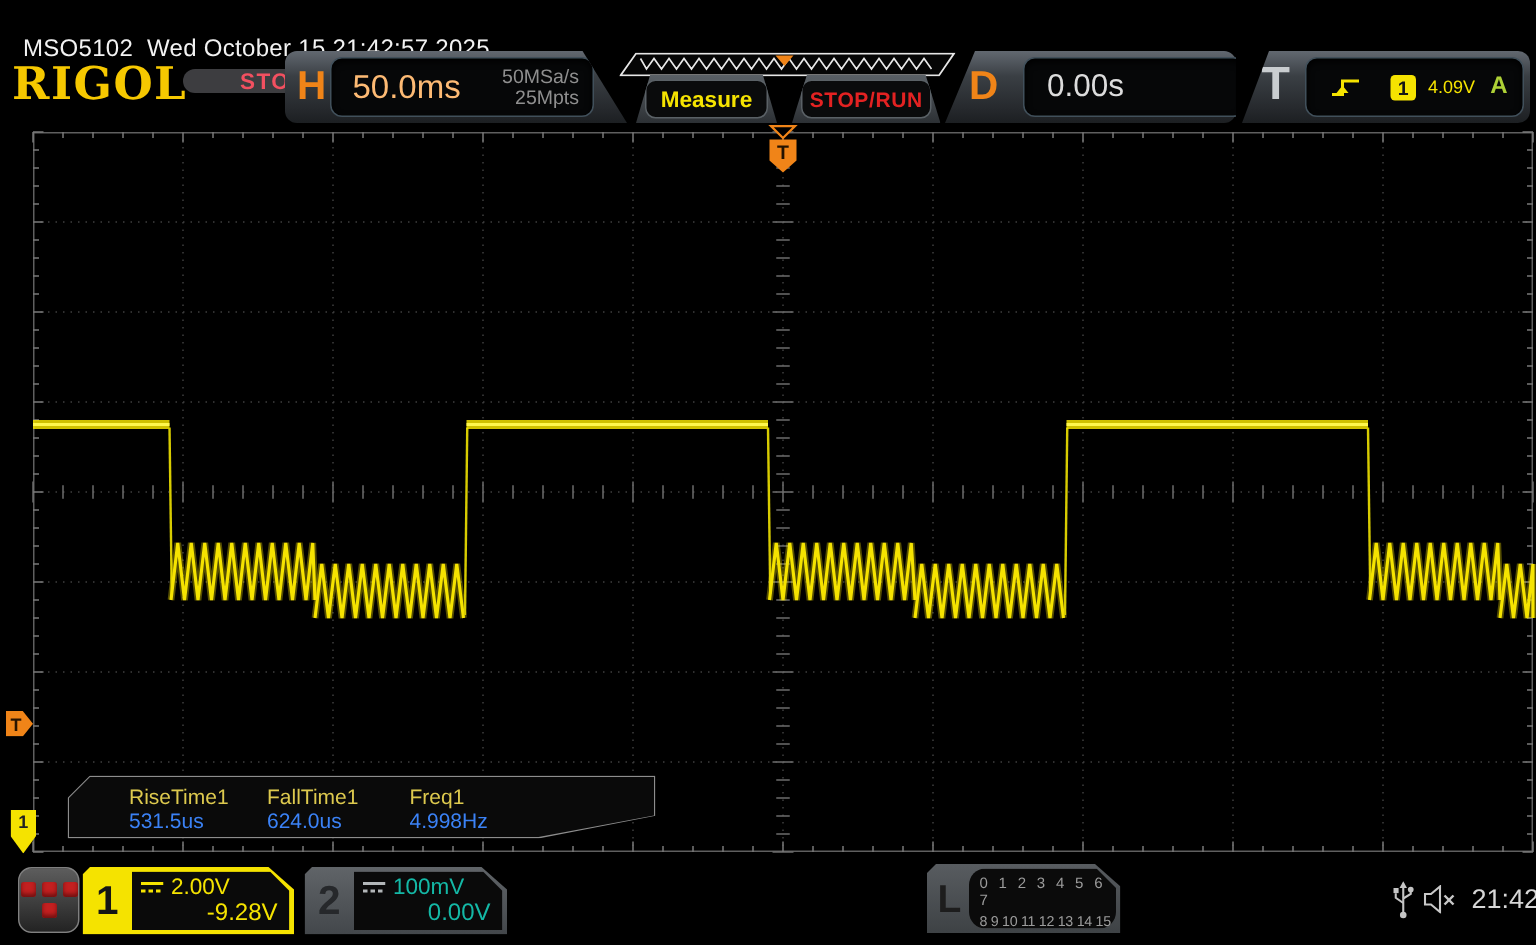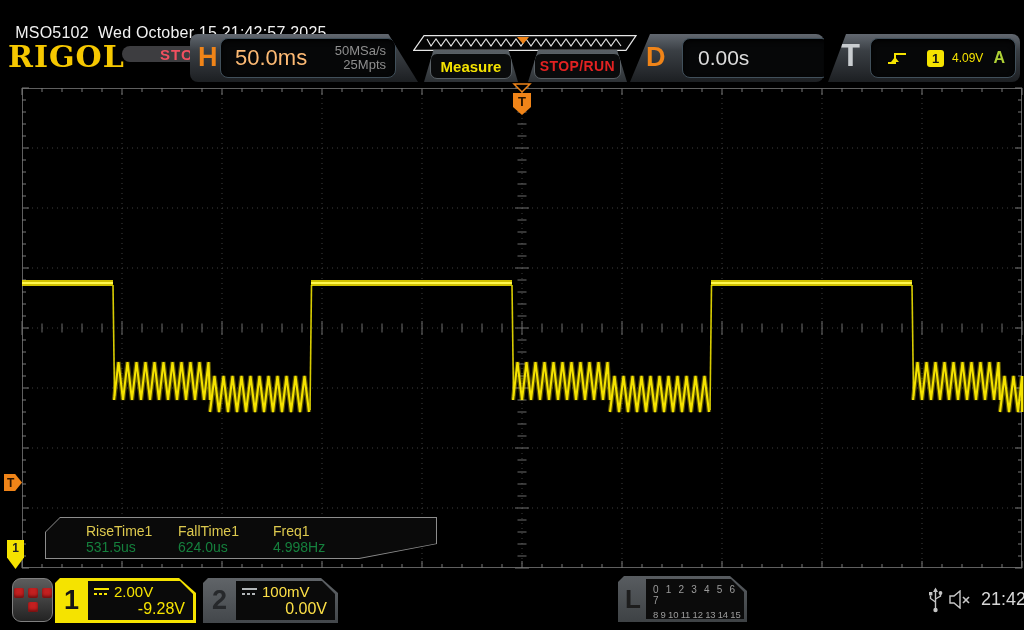--- a/index.html
+++ b/index.html
@@ -65,21 +65,21 @@
               clip-path:polygon(0 0,100% 0,100% 60%,50% 100%,0 60%);
               font-size:12px;font-weight:bold;color:#222;text-align:center;line-height:16px;}
 
   
   .meas-outer{left:45px;top:517px;width:392px;height:42px;background:#8d8d8d;
               clip-path:polygon(15px 0,100% 0,100% 64%,314px 100%,0 100%,0 15px);}
   .meas-inner{position:absolute;left:1px;top:1px;right:1px;bottom:1px;background:#0a0a0a;
               clip-path:polygon(14px 0,100% 0,100% 64%,313px 100%,0 100%,0 14px);}
   .meas-col{position:absolute;top:5px;width:95px;}
   .meas-label{font-size:14px;color:#ddc94e;}
-  .meas-value{font-size:14px;color:#15803d;margin-top:0;}
+  .meas-value{font-size:14px;color:#3b82f6;margin-top:0;}
 
   
   .menu-btn{left:12px;top:578px;width:41px;height:44px;border-radius:9px;
             background:linear-gradient(180deg,#5d5d5d,#232323);border:1px solid #808080;box-sizing:border-box;
             display:flex;flex-wrap:wrap;gap:4px;align-content:center;justify-content:center;}
   .menu-btn .sq{width:10px;height:10px;background:#c32020;border-radius:2px;box-shadow:inset 0 -2px 3px #701010;}
 
   .ch-tag{top:578px;height:45px;}
   .ch-num{position:absolute;left:0;top:0;width:33px;height:45px;display:flex;align-items:center;
           justify-content:center;font-size:27px;font-weight:bold;}
@@ -88,30 +88,30 @@
             padding:3px 8px 4px 6px;box-sizing:border-box;display:flex;flex-direction:column;justify-content:space-between;}
   .ch-line{display:flex;align-items:center;font-size:15px;line-height:15px;}
   .ch-line.right{justify-content:flex-end;font-size:16px;}
   .ch1-tag{left:55px;width:141px;background:var(--ch1_yellow);
            clip-path:polygon(0 5px,5px 0,124px 0,141px 15px,141px 100%,0 100%);}
   .ch1-tag .ch-num{color:#151515;}
   .ch1-tag .ch-line{color:var(--ch1_yellow);}
   .ch2-tag{left:203px;width:135px;background:linear-gradient(180deg,#606468,#43474b);
            clip-path:polygon(0 5px,5px 0,118px 0,135px 15px,135px 100%,0 100%);}
   .ch2-tag .ch-num{color:#26282b;}
-  .ch2-tag .ch-line{color:#fde047;}
+  .ch2-tag .ch-line{color:#14b8a6;}
   .dc-icon{margin-right:5px;}
 
   .l-tag{left:618px;top:576px;width:129px;height:46px;background:linear-gradient(180deg,#585c60,#3e4245);
          clip-path:polygon(0 6px,6px 0,112px 0,129px 15px,129px 100%,0 100%);}
   .l-badge{position:absolute;left:2px;top:4px;width:26px;height:38px;display:flex;align-items:center;
            justify-content:center;color:#1d1d1d;font-weight:bold;font-size:26px;}
   .l-inset{position:absolute;left:28px;top:3px;right:3px;bottom:3px;background:#0b0b0b;
            clip-path:polygon(0 0,calc(100% - 13px) 0,100% 13px,100% 100%,0 100%);
-           color:#9c9c9c;padding:5px 0 0 7px;box-sizing:border-box;}
+           color:#9c9c9c;padding:5px 0 0 7px;box-sizing:border-box;border-radius:11px;}
   .l-row1{font-size:10px;letter-spacing:2.2px;}
   .l-row2{font-size:9.5px;letter-spacing:-.2px;margin-top:3px;}
 
   .usb-icon{left:927px;top:585px;}
   .mute-icon{left:949px;top:590px;}
   .clock{left:981px;top:589px;font-size:18px;color:#d6d6d6;}
 </style>
 </head>
 <body>
 

